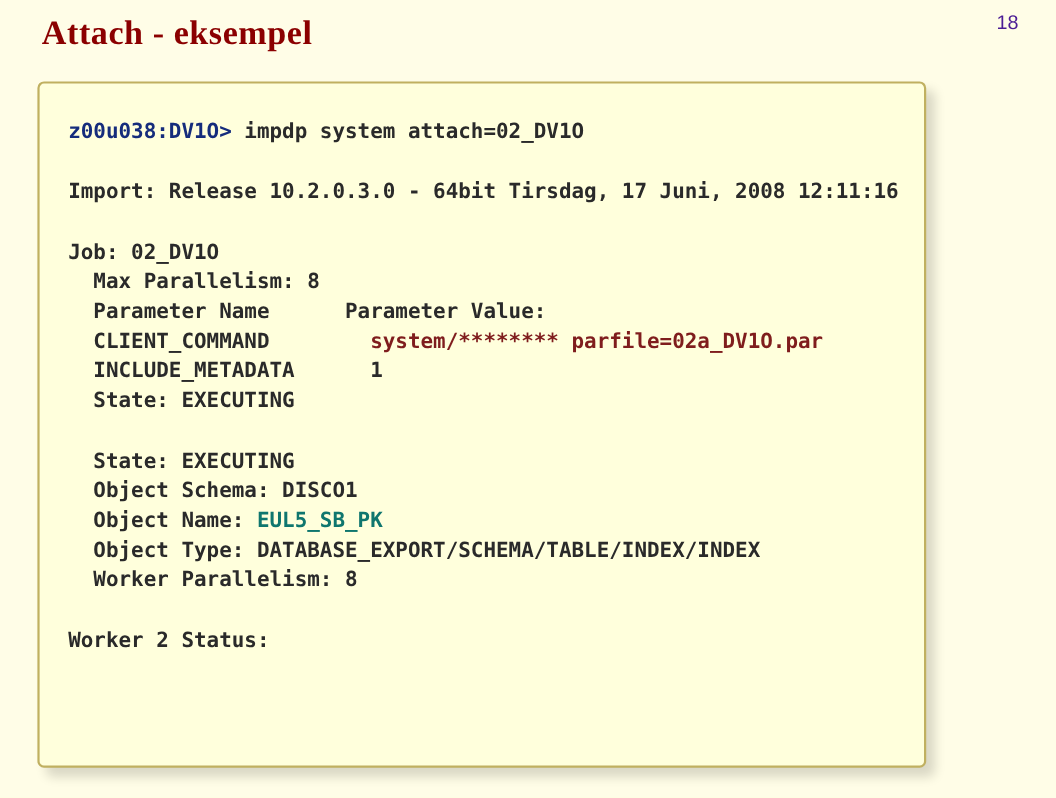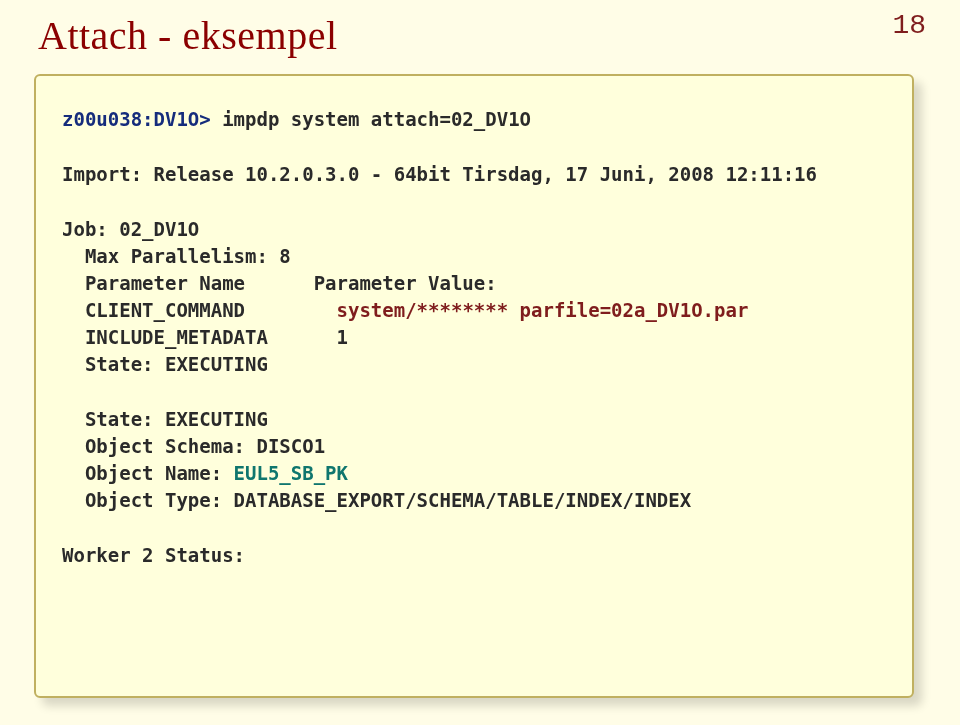--- a/index.html
+++ b/index.html
@@ -14,37 +14,37 @@
       position: absolute;
       top: 12px;
       left: 38px;
       right: 38px;
       display: flex;
       justify-content: space-between;
       align-items: flex-start;
     }
     .title {
       font-family: Palatino, "Palatino Linotype", "Book Antiqua", serif;
-      font-weight: 400;
-      font-size: 40px;
+      font-weight: 700;
+      font-size: 31px;
       color: #8b0000;
       letter-spacing: 0.5px;
     }
     .page-num {
-      font-family: Liberation Mono, monospace;
-      font-size: 28px;
-      color: #7f1d1d;
+      font-family: Liberation Sans, sans-serif;
+      font-size: 18px;
+      color: #4c1d95;
       margin-top: -2px;
       margin-right: -4px;
     }
     .panel {
       position: absolute;
       top: 74px;
       left: 34px;
-      width: 880px;
+      width: 808px;
       height: 624px;
       background: #ffffdc;
       border: 2px solid #c0b060;
       border-radius: 6px;
       box-shadow: 8px 8px 10px rgba(0,0,0,0.15);
       padding: 30px 26px 20px 26px;
       font-family: "Lucida Console", Consolas, Menlo, monospace;
       font-size: 19px;
       line-height: 1.42;
       font-weight: 700;
@@ -81,18 +81,19 @@
     <div class="row"><span>  CLIENT_COMMAND        </span><span class="red">system/******** parfile=02a_DV1O.par</span></div>
     <div class="row">  INCLUDE_METADATA      1</div>
     <div class="row">  State: EXECUTING</div>
   </div>
 
   <div class="block">
     <div class="row">  State: EXECUTING</div>
     <div class="row">  Object Schema: DISCO1</div>
     <div class="row"><span>  Object Name: </span><span class="green">EUL5_SB_PK</span></div>
     <div class="row">  Object Type: DATABASE_EXPORT/SCHEMA/TABLE/INDEX/INDEX</div>
+    <div class="row">  Worker Parallelism: 8</div>
   </div>
 
   <div class="block">
     <div class="row">Worker 2 Status:</div>
   </div>
 </div>
 
 </body></html>

